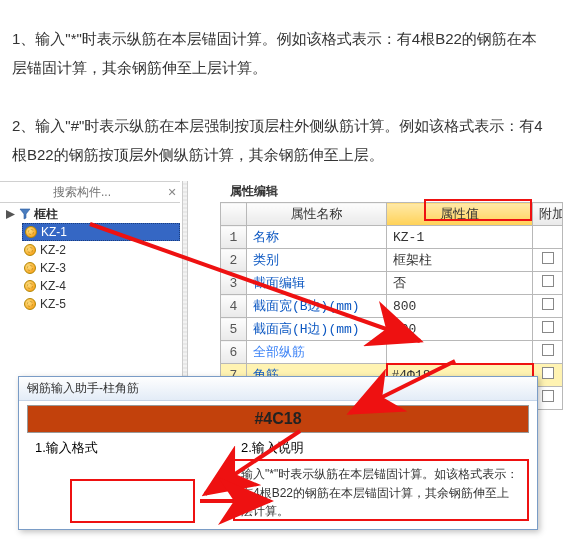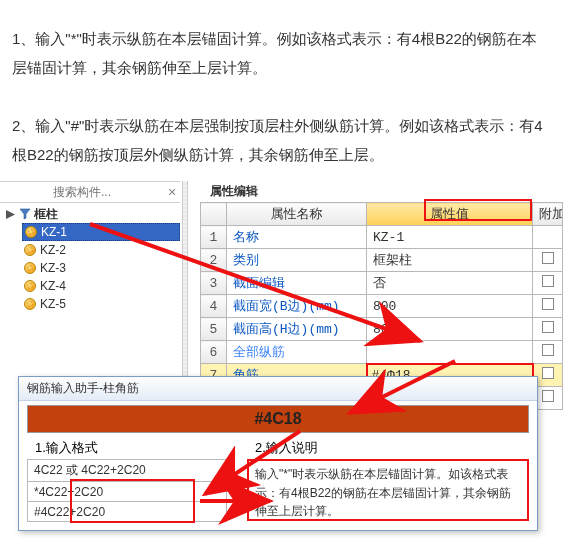--- a/index.html
+++ b/index.html
@@ -68,21 +68,21 @@
 
   
   .vsplit {
     position: absolute; left: 182px; top: 0; width: 6px; height: 210px;
     background: repeating-linear-gradient(#f3f3f3 0 2px, #e8e8e8 2px 4px);
     border-left: 1px solid #ccc; border-right: 1px solid #ccc;
   }
 
   
   .grid-wrap {
-    position: absolute; left: 184px; top: 0; right: 0; padding-left: 16px;
+    position: absolute; left: 204px; top: 0; right: 0; padding-left: 16px;
   }
   .grid-caption {
     font-size: 12px; color: #333; padding: 2px 4px 2px 10px; font-weight: bold;
   }
   table.grid {
     border-collapse: collapse; width: 100%; font-size: 13px;
     table-layout: fixed;
     font-family: Liberation Mono, monospace;
   }
   table.grid th, table.grid td {
@@ -122,21 +122,21 @@
     height: 24px; background: linear-gradient(#fefefe, #e3ecf7);
     border-bottom: 1px solid #c4d4e8; display: flex; align-items: center;
     padding: 0 8px; font-size: 12px; color: #333;
   }
   .dialog-body { padding: 4px 8px 8px 8px; }
   .big-input {
     width: 100%; height: 28px; border: 1px solid #999;
     text-align: center; font-size: 16px; font-weight: bold;
     color: #222; background: #c2410c; margin-bottom: 4px;
   }
-  .dialog-cols { display: flex; gap: 20px; }
+  .dialog-cols { display: flex; gap: 6px; }
   .col-left { width: 200px; }
   .col-right { flex: 1; }
   .col-head { font-size: 13px; color: #000; padding: 2px 0 2px 8px; }
   table.fmt {
     border-collapse: collapse; width: 100%; font-size: 12px;
   }
   table.fmt td {
     border: 1px solid #b8b8b8; height: 20px; padding: 2px 6px;
   }
   table.fmt tr.hl td, .desc-box {
@@ -279,33 +279,20 @@
     </table>
   </div>
 
   <div class="dialog">
     <div class="dialog-title">钢筋输入助手-柱角筋</div>
     <div class="dialog-body">
       <input class="big-input" value="#4C18" style="">
       <div class="dialog-cols">
         <div class="col-left">
           <div class="col-head">1.输入格式</div>
-          <table class="fmt">
-            <tbody id="fmt-body">
-                <tr>
-                  <td>4C22 或 4C22+2C20</td>
-                </tr>
-                <tr>
-                  <td>*4C22+2C20</td>
-                </tr>
-                <tr>
-                  <td>#4C22+2C20</td>
-                </tr>
-              </tbody>
-          </table>
         </div>
         <div class="col-right">
           <div class="col-head">2.输入说明</div>
           <div class="desc-box">输入"*"时表示纵筋在本层锚固计算。如该格式表示：有4根B22的钢筋在本层锚固计算，其余钢筋伸至上层计算。</div>
         </div>
       </div>
     </div>
   </div>
 
   <div class="red-frame" style="left:424px; top:18px; width:108px; height:22px;"></div>

